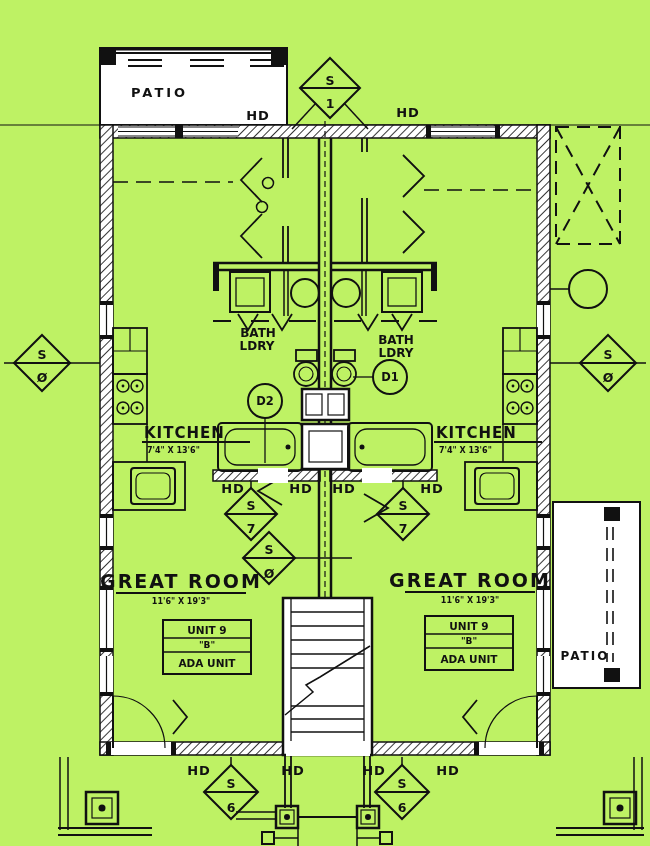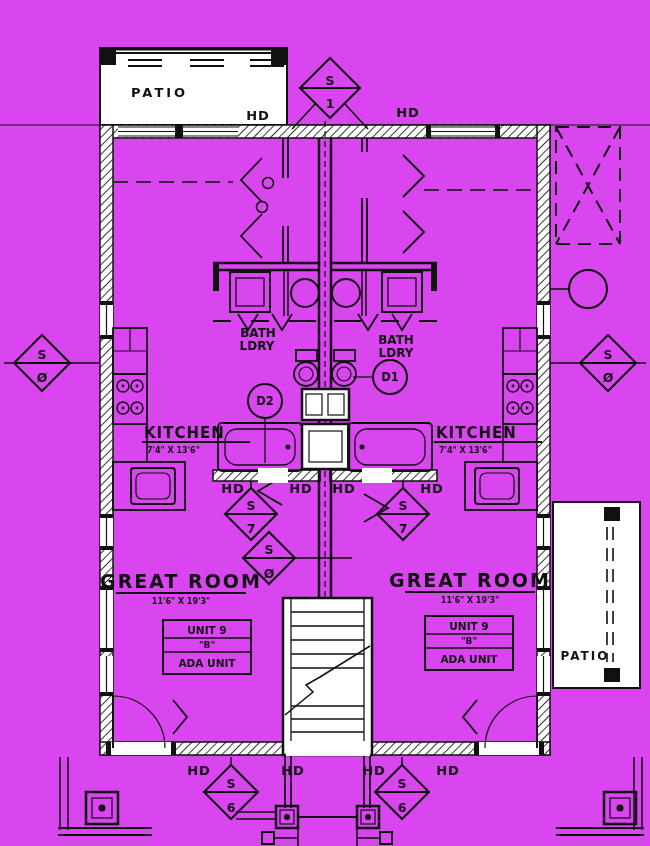--- a/index.html
+++ b/index.html
@@ -1,16 +1,16 @@
 <!DOCTYPE html>
 <html><head>
 <meta charset="utf-8">
 <style>
   html,body{margin:0;padding:0;background:#fff;}
-  .sheet{position:relative;width:650px;height:846px;background:#d946ef;overflow:hidden;}
+  .sheet{position:relative;width:650px;height:846px;background:#bef264;overflow:hidden;}
   svg{display:block;}
   text{font-family:"DejaVu Sans",sans-serif;font-weight:bold;fill:#111;}
   .ls1{letter-spacing:1px}.ls2{letter-spacing:2px}.ls3{letter-spacing:3px}
 </style>
 </head>
 <body>
 
 <div class="sheet">
 <svg width="650" height="846" viewBox="0 0 650 846">
   <defs>

